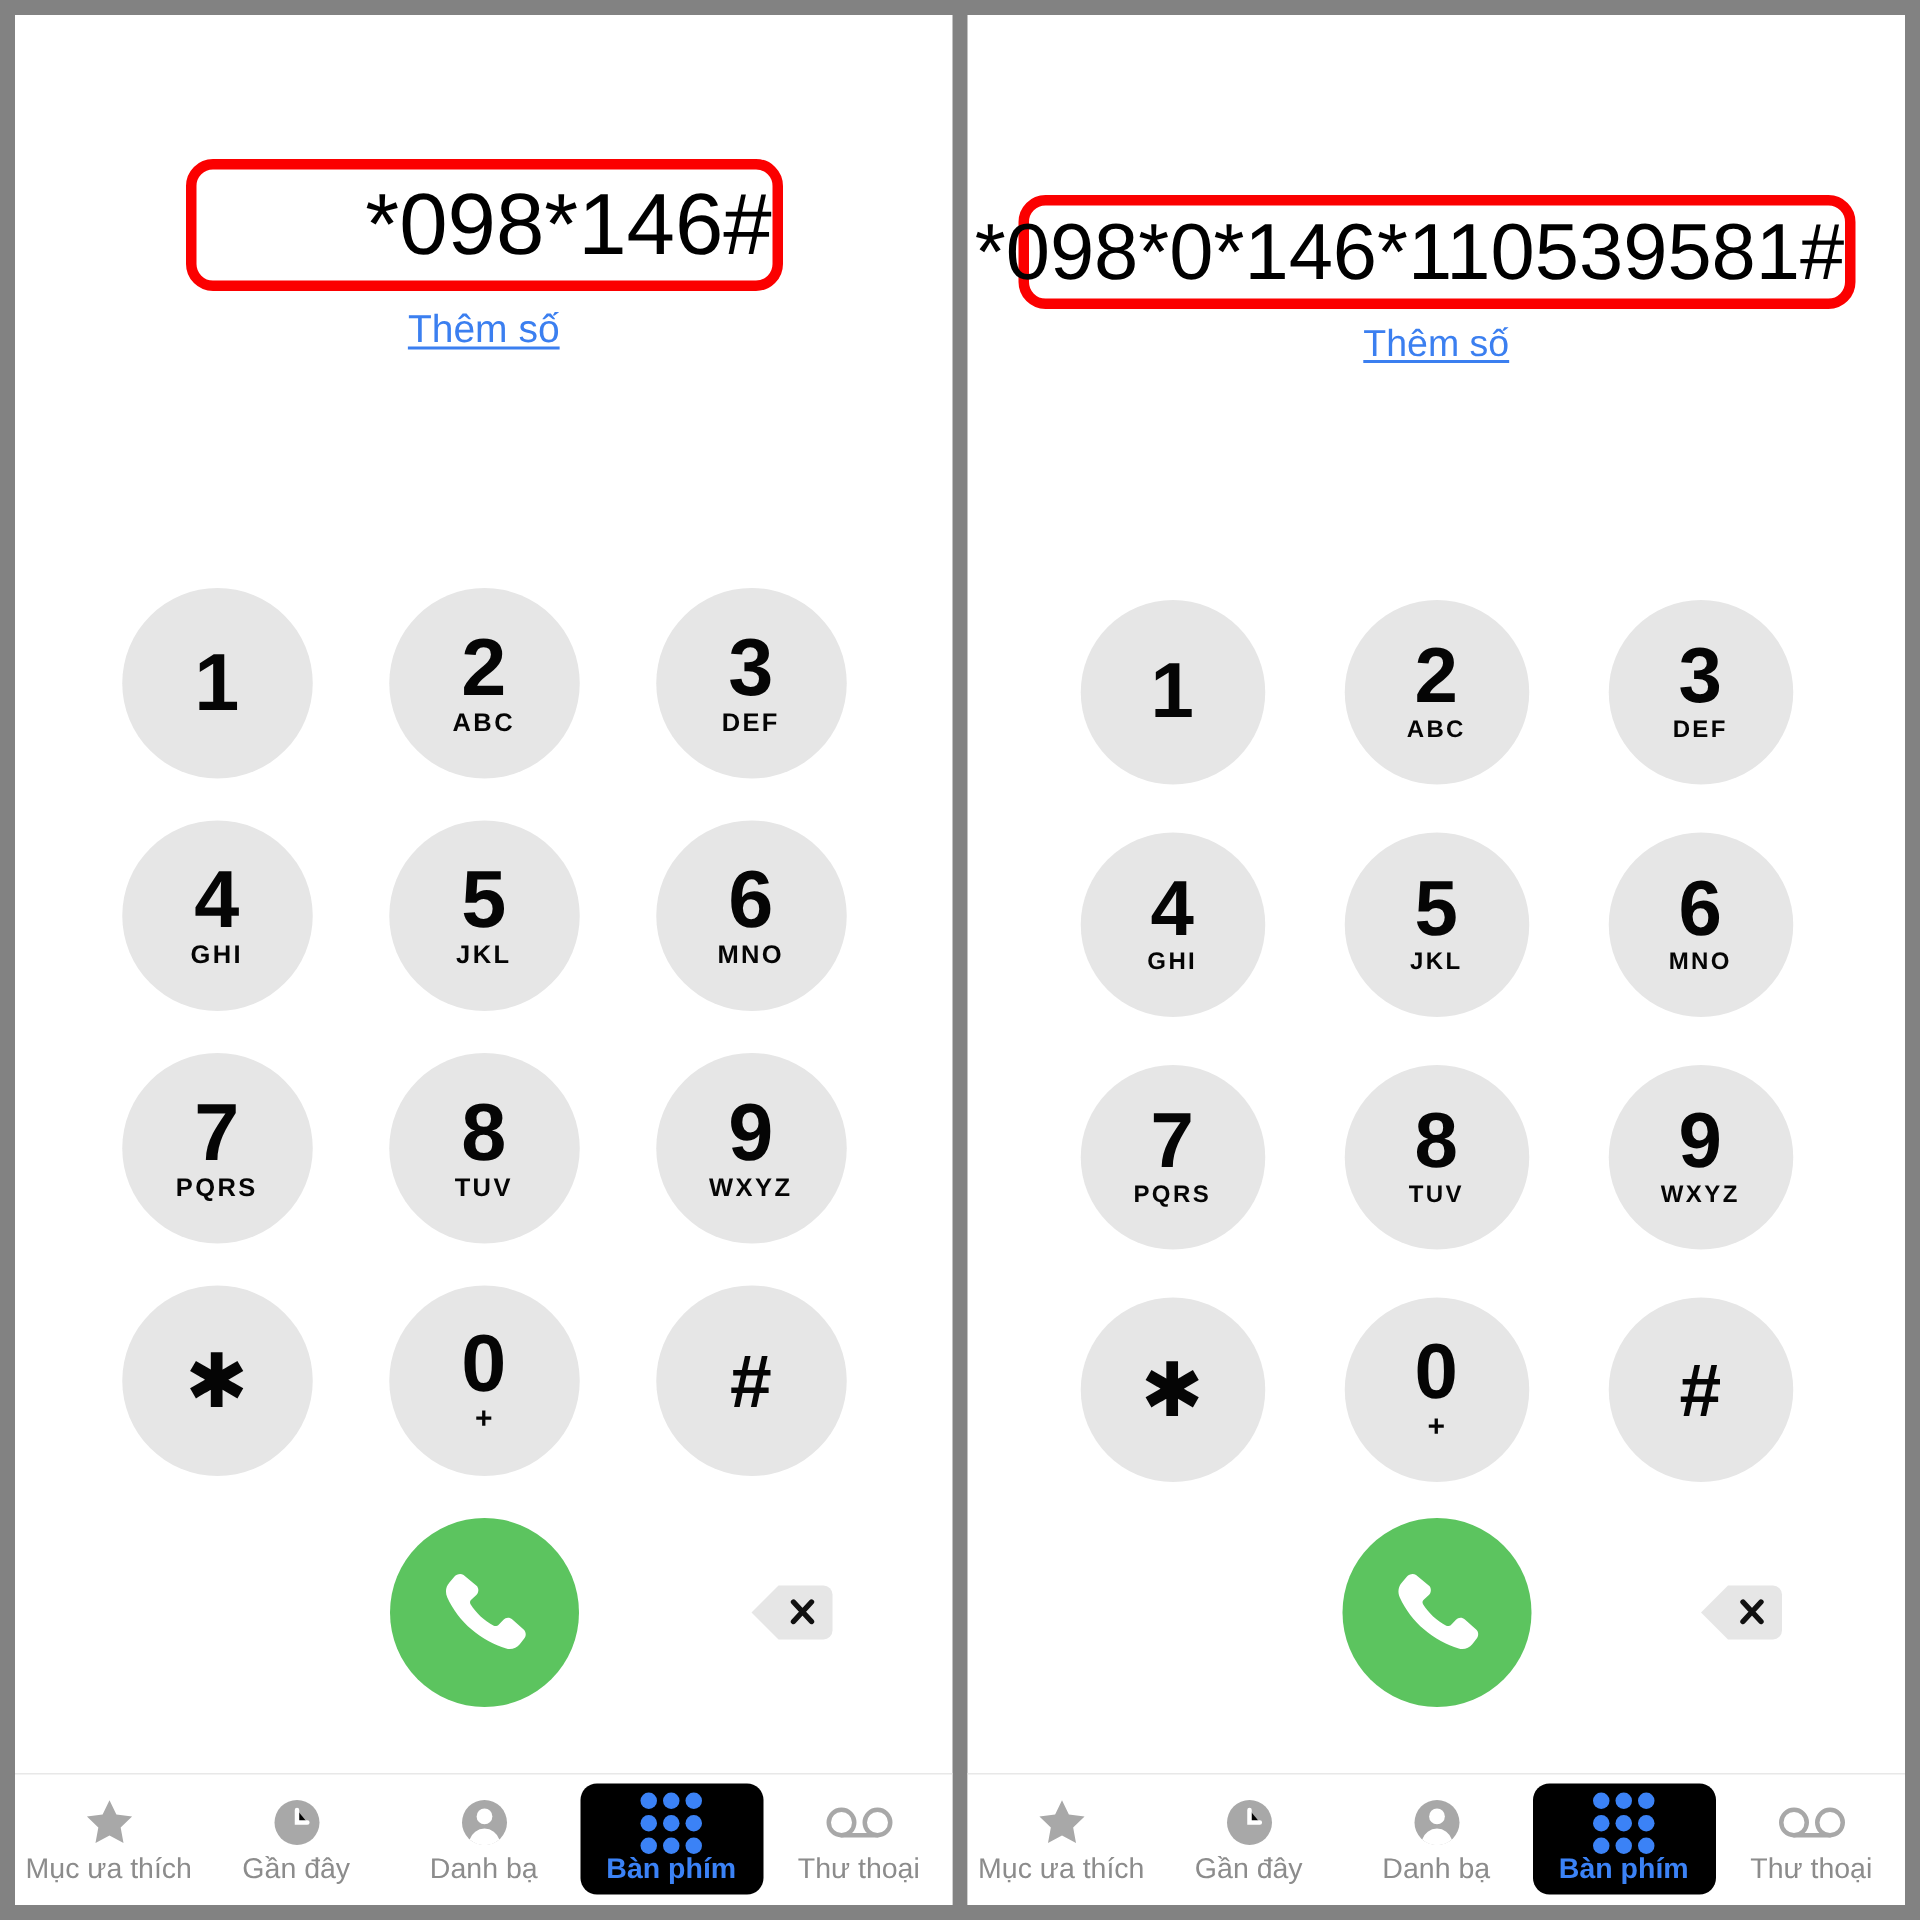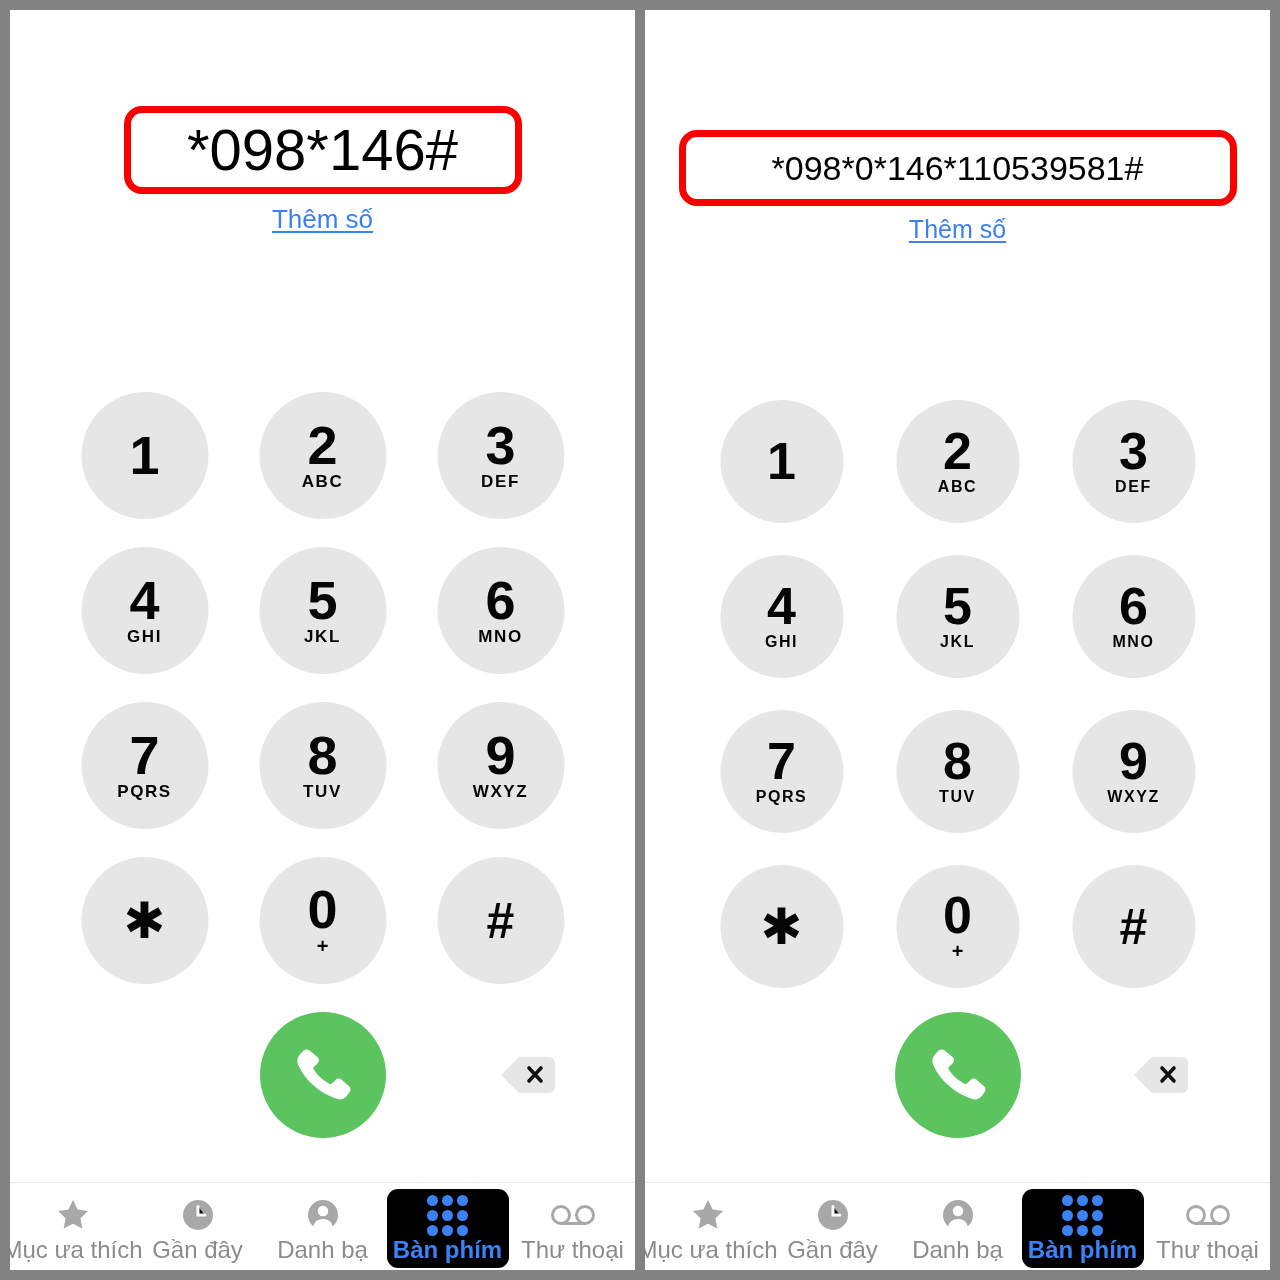--- a/index.html
+++ b/index.html
@@ -34,36 +34,36 @@
   }
   .panel-left  .display-wrap{ top:96px; }
   .panel-right .display-wrap{ top:120px; }
 
   .number-box{
     border:7px solid #fb0000;
     border-radius:18px;
     background:#fff;
     display:flex;
     align-items:center;
-    justify-content:center;
+    justify-content:flex-end;
     box-sizing:border-box;
   }
   .panel-left  .number-box{ width:398px; height:88px; }
   .panel-right .number-box{ width:558px; height:76px; }
 
   .number-text{
     color:#000;
     font-weight:400;
     letter-spacing:0px;
     white-space:nowrap;
     line-height:1;
     font-family:"Liberation Sans","DejaVu Sans",sans-serif;
   }
   .panel-left  .number-text{ font-size:58px; }
-  .panel-right .number-text{ font-size:34px; }
+  .panel-right .number-text{ font-size:53px; }
 
   .add-number{
     margin-top:10px;
     color:#3b7ff0;
     font-size:26px;
     text-decoration:underline;
     text-underline-offset:3px;
     cursor:pointer;
     font-weight:400;
     text-align:center;
@@ -180,21 +180,21 @@
     border-radius:11px;
     cursor:pointer;
   }
   .tab.active{ background:#000000; }
   .tab-icon{
     height:40px;
     display:flex;align-items:center;justify-content:center;
     margin-bottom:2px;
   }
   .tab-label{
-    font-size:24px;
+    font-size:19px;
     color:#8c8c8c;
     white-space:nowrap;
     line-height:1.1;
   }
   .tab.active .tab-label{ color:#3b82f6; font-weight:bold; }
 
   .dotgrid{
     display:grid;
     grid-template-columns:repeat(3,11px);
     grid-template-rows:repeat(3,11px);

